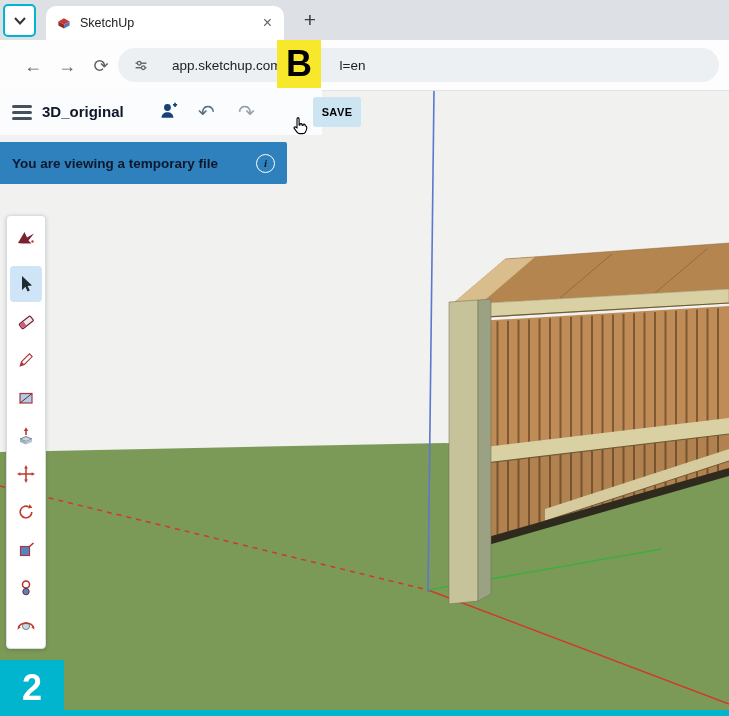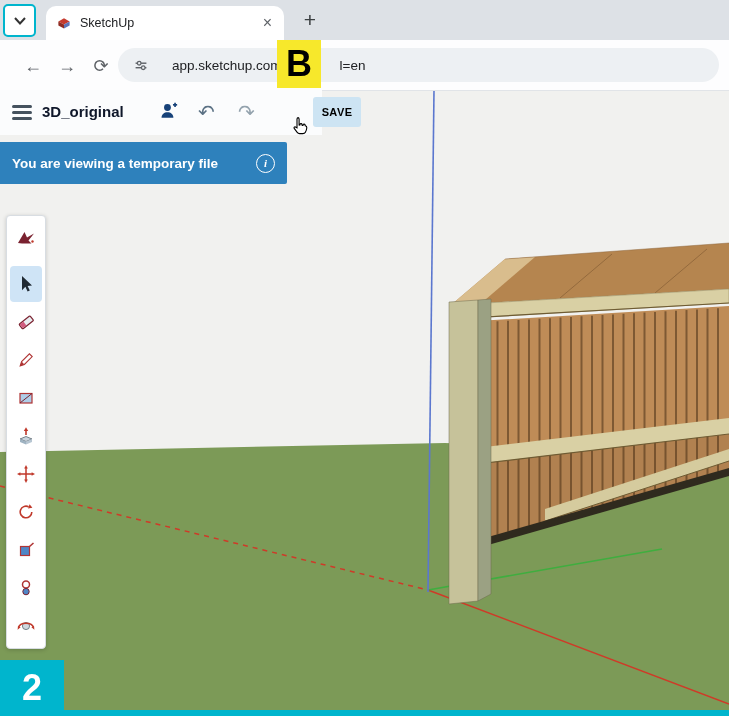--- a/index.html
+++ b/index.html
@@ -42,21 +42,21 @@
   .hdr-icon{position:absolute;top:100px;z-index:5;}
   .undo-redo{font-size:20px;line-height:22px;}
   .undo{left:198px;top:101px;color:#5b7184;}
   .redo{left:238px;top:101px;color:#93a2ad;}
   .save-btn{position:absolute;left:272px;top:97px;width:48px;height:30px;background:#cde4f3;
         border-radius:3px;color:#000000;font-size:11px;font-weight:700;letter-spacing:.4px;
         display:flex;align-items:center;justify-content:center;z-index:5;margin-left:41px;}
   .cursor{position:absolute;left:291px;top:116px;z-index:10;}
 
   
-  .banner{position:absolute;left:0;top:142px;width:287px;height:42px;background:#2e81bc;color:#ffffff;
+  .banner{position:absolute;left:0;top:142px;width:287px;height:42px;background:#2e81bc;color:#0f172a;
         display:flex;align-items:center;padding:0 12px;box-sizing:border-box;font-size:13.5px;
         font-weight:700;z-index:4;border-radius:0 2px 2px 0;}
   .banner-text{flex:1;}
   .info-circle{width:17px;height:17px;border:1.6px solid #fff;border-radius:50%;display:flex;
         align-items:center;justify-content:center;font-size:11px;font-style:italic;
         font-family:"Liberation Serif",serif;flex:0 0 auto;}
 
   
   .toolbar{position:absolute;left:6px;top:215px;width:38px;background:#fff;border:1px solid #d8dde2;
         border-radius:4px;box-shadow:0 1px 4px rgba(0,0,0,.18);padding:3px 0;display:flex;

